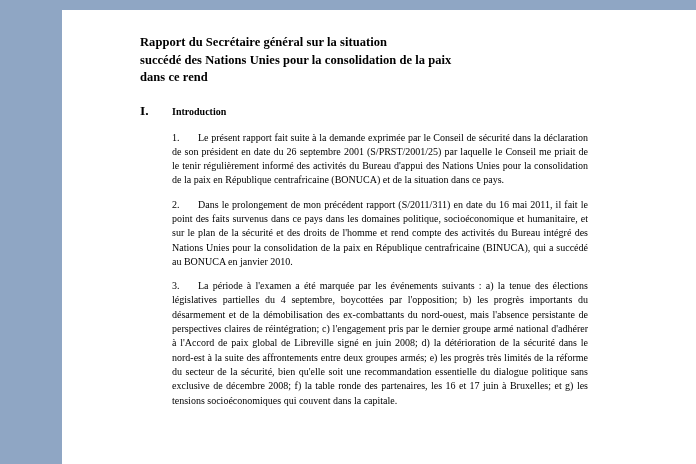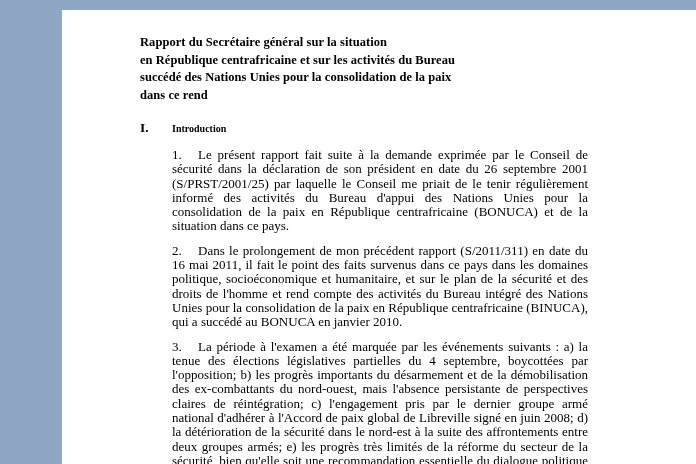--- a/index.html
+++ b/index.html
@@ -54,21 +54,21 @@
     flex: 0 0 32px;
     margin-left: -32px;
     color: #000;
   }
   .section-title {
     font-size: 10px;
     font-weight: bold;
     color: #000;
   }
   .para {
-    font-size: 13px;
+    font-size: 10px;
     line-height: 14.3px;
     color: #000;
     text-align: justify;
     margin: 0 0 10px 0;
     text-indent: 0;
   }
   .para .pnum {
     display: inline-block;
     width: 26px;
   }
@@ -83,21 +83,20 @@
   }
 </style>
 </head>
 <body>
 
 <div class="page">
   <div class="page-inner">
 
     <div class="doc-title">
       <span class="line">Rapport du Secrétaire général sur la situation</span>
-      <span class="line">en République centrafricaine et sur les activités du Bureau</span>
       <span class="line">succédé des Nations Unies pour la consolidation de la paix</span>
       <span class="line">dans ce rend</span>
     </div>
 
     <div class="heading-block">
       <div class="section-heading">
         <span class="section-num">I.</span>
         <span class="section-title">Introduction</span>
       </div>
     </div>

